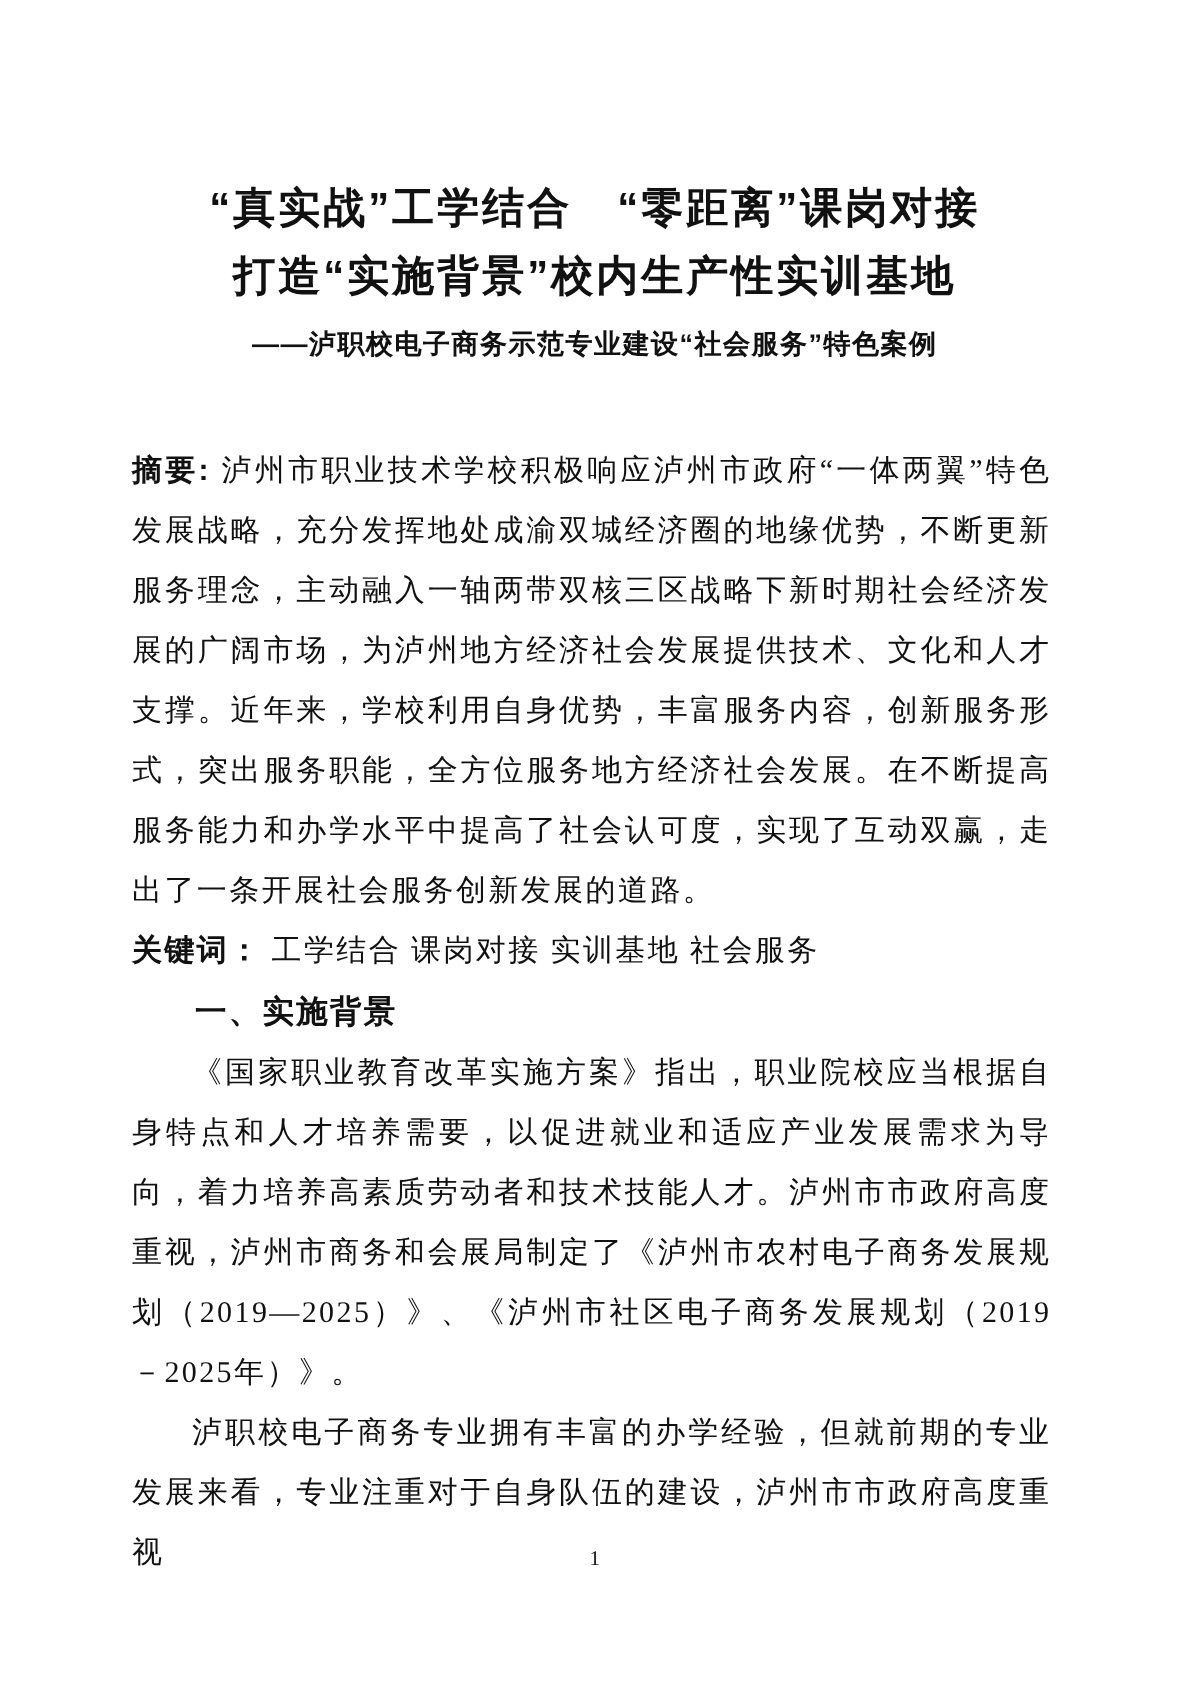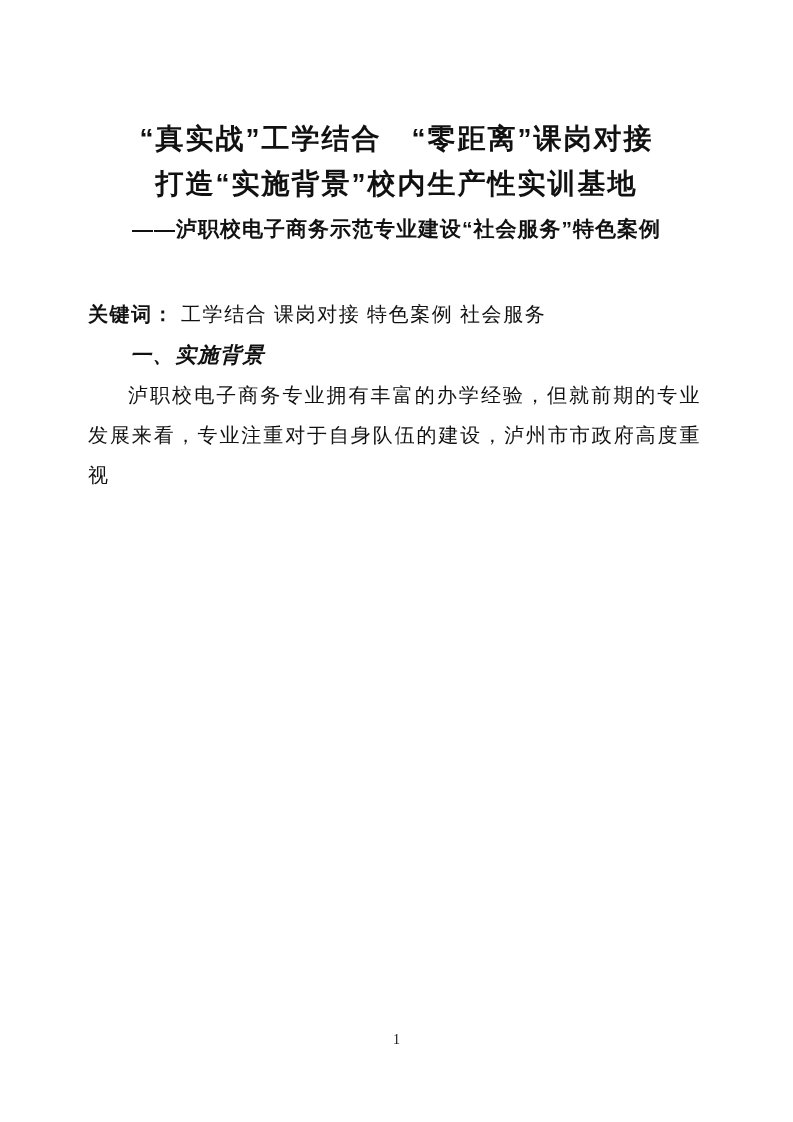--- a/index.html
+++ b/index.html
@@ -23,21 +23,21 @@
     font-weight: bold;
   }
   .t-line {
     display: block;
     font-size: 28px;
     line-height: 45px;
     letter-spacing: 2px;
     white-space: nowrap;
   }
   .subtitle {
-    font-size: 21px;
+    font-size: 18px;
     line-height: 34px;
     margin-top: 6px;
     letter-spacing: 1px;
     white-space: nowrap;
   }
   .body-text {
     margin: 48px 92px 0 88px;
     font-size: 20px;
     line-height: 40px;
     letter-spacing: 1.6px;
@@ -56,21 +56,20 @@
   }
   .sec-heading {
     font-family: "Liberation Sans", sans-serif;
     font-weight: bold;
     font-size: 21px;
     line-height: 41px;
     margin: 0;
     padding-left: 42px;
     letter-spacing: 1.5px;
     text-align: left;
-    font-style: italic;
   }
   .page-footer {
     position: absolute;
     bottom: 74px;
     left: 0;
     width: 100%;
     text-align: center;
     font-size: 14px;
     color: #111111;
   }
@@ -83,25 +82,30 @@
   <header class="title-block">
     <h1 style="margin:0; font-size:inherit;">
       <span class="t-line">“真实战”工学结合　“零距离”课岗对接</span>
       <span class="t-line">打造“实施背景”校内生产性实训基地</span>
     </h1>
     <div class="subtitle">——泸职校电子商务示范专业建设“社会服务”特色案例</div>
   </header>
 
   <section class="body-text">
     <p class="para">
+      <span class="label">摘要:</span>
+      <span>泸州市职业技术学校积极响应泸州市政府“一体两翼”特色发展战略，充分发挥地处成渝双城经济圈的地缘优势，不断更新服务理念，主动融入一轴两带双核三区战略下新时期社会经济发展的广阔市场，为泸州地方经济社会发展提供技术、文化和人才支撑。近年来，学校利用自身优势，丰富服务内容，创新服务形式，突出服务职能，全方位服务地方经济社会发展。在不断提高服务能力和办学水平中提高了社会认可度，实现了互动双赢，走出了一条开展社会服务创新发展的道路。</span>
+    </p>
+    <p class="para">
       <span class="label">关键词：</span>
-      <span>工学结合 课岗对接 特色案例 社会服务</span>
+      <span>工学结合 课岗对接 实训基地 社会服务</span>
     </p>
     <h2 class="sec-heading">一、实施背景</h2>
     <div>
+        <p class="para indent">《国家职业教育改革实施方案》指出，职业院校应当根据自身特点和人才培养需要，以促进就业和适应产业发展需求为导向，着力培养高素质劳动者和技术技能人才。泸州市市政府高度重视，泸州市商务和会展局制定了《泸州市农村电子商务发展规划（2019—2025）》、《泸州市社区电子商务发展规划（2019－2025年）》。</p>
         <p class="para indent">泸职校电子商务专业拥有丰富的办学经验，但就前期的专业发展来看，专业注重对于自身队伍的建设，泸州市市政府高度重视</p>
       </div>
   </section>
 
   <footer class="page-footer">
     <span>1</span>
   </footer>
 
 </div>
 

